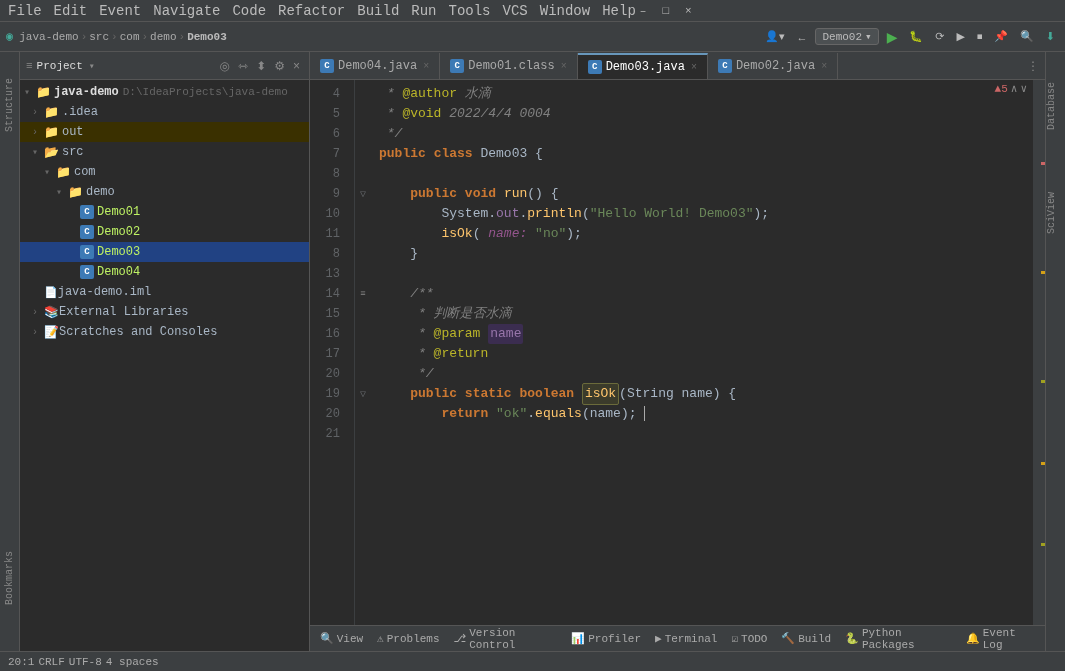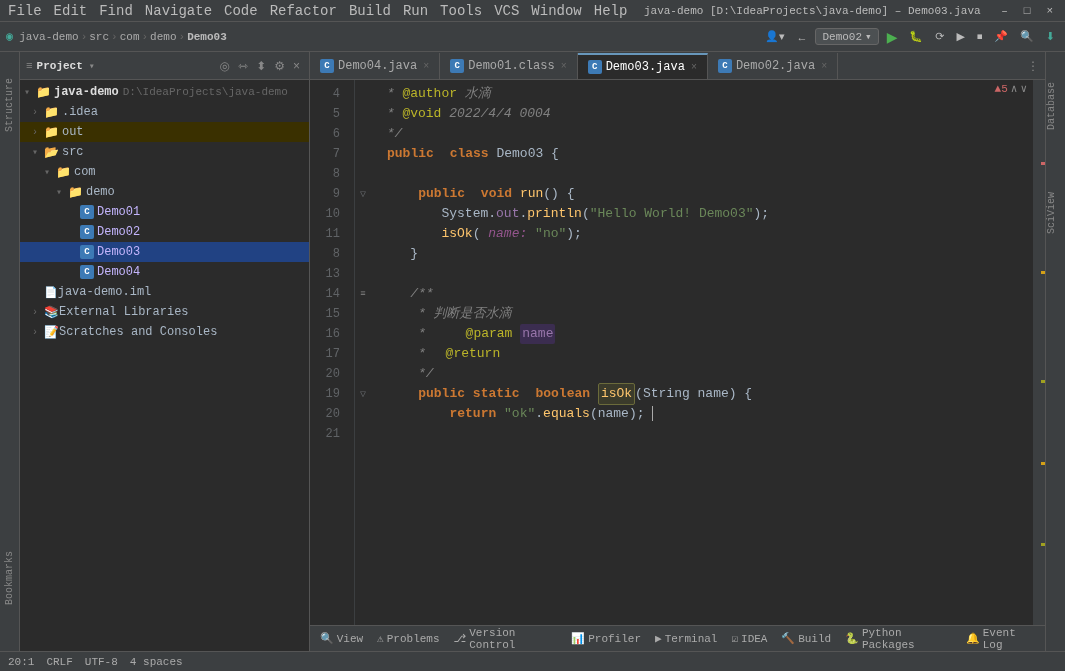--- a/index.html
+++ b/index.html
@@ -91,21 +91,21 @@
       background: #3c3f41;
       height: 28px;
       display: flex;
       align-items: center;
       padding: 0 6px;
       gap: 4px;
       border-bottom: 1px solid #555;
       font-size: 11px;
       color: #bbbbbb;
     }
-    .panel-header-title { font-weight: bold; color: #dddddd; }
+    .panel-header-title { font-weight: normal; color: #dddddd; }
     .panel-header-actions { margin-left: auto; display: flex; gap: 2px; }
     .panel-action-btn {
       background: none;
       border: none;
       color: #888;
       cursor: pointer;
       font-size: 12px;
       padding: 1px 3px;
     }
 
@@ -119,21 +119,21 @@
       height: 20px;
       white-space: nowrap;
     }
     .tree-item.selected { background: #214283; }
     .tree-arrow { width: 12px; display: inline-flex; align-items: center; color: #666; font-size: 10px; }
     .tree-icon { margin-right: 3px; }
     .tree-label { color: #a9b7c6; font-size: 12px; }
     .tree-label.folder { color: #a9b7c6; }
     .tree-label.project-root { color: #dddddd; font-weight: bold; }
     .tree-path { color: #666; font-size: 11px; margin-left: 4px; }
-    .tree-label.java-class { color: #c4b5fd; }
+    .tree-label.java-class { color: #bef264; }
     .tree-label.iml { color: #a9b7c6; }
 
     
     .editor-area {
       flex: 1;
       display: flex;
       flex-direction: column;
       overflow: hidden;
       position: relative;
     }
@@ -217,29 +217,29 @@
     .code-line {
       height: 20px;
       padding: 0 8px;
       display: flex;
       align-items: center;
       white-space: pre;
       font-size: 13px;
     }
 
     
-    .kw { color: #cc7832; font-weight: bold; margin-left: 8px; }
+    .kw { color: #cc7832; font-weight: bold; }
     .method { color: #ffc66d; }
     .string { color: #6a8759; }
     .annotation { color: #bbb529; }
     .class-name { color: #a9b7c6; }
     .param-name { color: #94558d; font-style: italic; }
-    .at-tag { color: #bbb529; margin-left: 32px; }
+    .at-tag { color: #bbb529; }
     .param-highlight { background: #3b2d50; color: #9876aa; padding: 0 2px; border-radius: 2px; }
-    .return-highlight { color: #bbb529; margin-left: 12px; }
+    .return-highlight { color: #bbb529; }
     .static-kw { color: #cc7832; font-weight: bold; }
     .dot { color: #a9b7c6; }
     .javadoc-star { color: #808080; font-style: italic; }
     .javadoc-text { color: #808080; font-style: italic; }
     .out-field { color: #9876aa; }
     .println-method { color: #ffc66d; }
     .system-class { color: #a9b7c6; }
     .isok-highlight { background: #3b3b2b; color: #ffc66d; border: 1px solid #6b6b3b; padding: 0 2px; border-radius: 2px; }
 
     
@@ -321,21 +321,21 @@
       display: flex;
       align-items: center;
       padding: 0 8px;
       font-size: 11px;
       color: #aaaaaa;
       border-top: 1px solid #555;
       flex-shrink: 0;
       gap: 8px;
     }
     .status-left { flex: 1; }
-    .status-right { display: flex; gap: 12px; }
+    .status-right { display: flex; gap: 4px; }
     .status-item { cursor: pointer; color: #aaaaaa; }
 
     
     .left-vertical-tabs {
       width: 20px;
       background: #3c3f41;
       border-right: 1px solid #555;
       display: flex;
       flex-direction: column;
       align-items: center;
@@ -411,32 +411,31 @@
     .marker-red { background: #cc6666; }
     .marker-yellow { background: #a0a020; }
   </style>
 </head>
 <body>
 
 <div class="title-bar">
   <div class="title-bar-left">
     <span class="title-menu-item">File</span>
     <span class="title-menu-item">Edit</span>
-    <span class="title-menu-item">Find</span>
+    <span class="title-menu-item">Event</span>
     <span class="title-menu-item">Navigate</span>
     <span class="title-menu-item">Code</span>
     <span class="title-menu-item">Refactor</span>
     <span class="title-menu-item">Build</span>
     <span class="title-menu-item">Run</span>
     <span class="title-menu-item">Tools</span>
     <span class="title-menu-item">VCS</span>
     <span class="title-menu-item">Window</span>
     <span class="title-menu-item">Help</span>
   </div>
-  <div class="title-bar-center">java-demo [D:\IdeaProjects\java-demo] – Demo03.java</div>
   <div class="title-bar-right">
     <span style="cursor:pointer;padding:0 4px;">–</span>
     <span style="cursor:pointer;padding:0 4px;">□</span>
     <span style="cursor:pointer;padding:0 4px;">×</span>
   </div>
 </div>
 
 <div class="nav-bar">
   <span style="color:#4a9;font-size:12px;margin-right:2px;">◉</span>
   <div class="breadcrumb-container">
@@ -749,21 +748,21 @@
       <div class="bottom-btn">
         <span class="bottom-btn-icon">📊</span>
         <span>Profiler</span>
       </div>
       <div class="bottom-btn">
         <span class="bottom-btn-icon">▶</span>
         <span>Terminal</span>
       </div>
       <div class="bottom-btn">
         <span class="bottom-btn-icon">☑</span>
-        <span>IDEA</span>
+        <span>TODO</span>
       </div>
       <div class="bottom-btn">
         <span class="bottom-btn-icon">🔨</span>
         <span>Build</span>
       </div>
       <div class="bottom-btn">
         <span class="bottom-btn-icon">🐍</span>
         <span>Python Packages</span>
       </div>
       <div style="flex:1;"></div>

